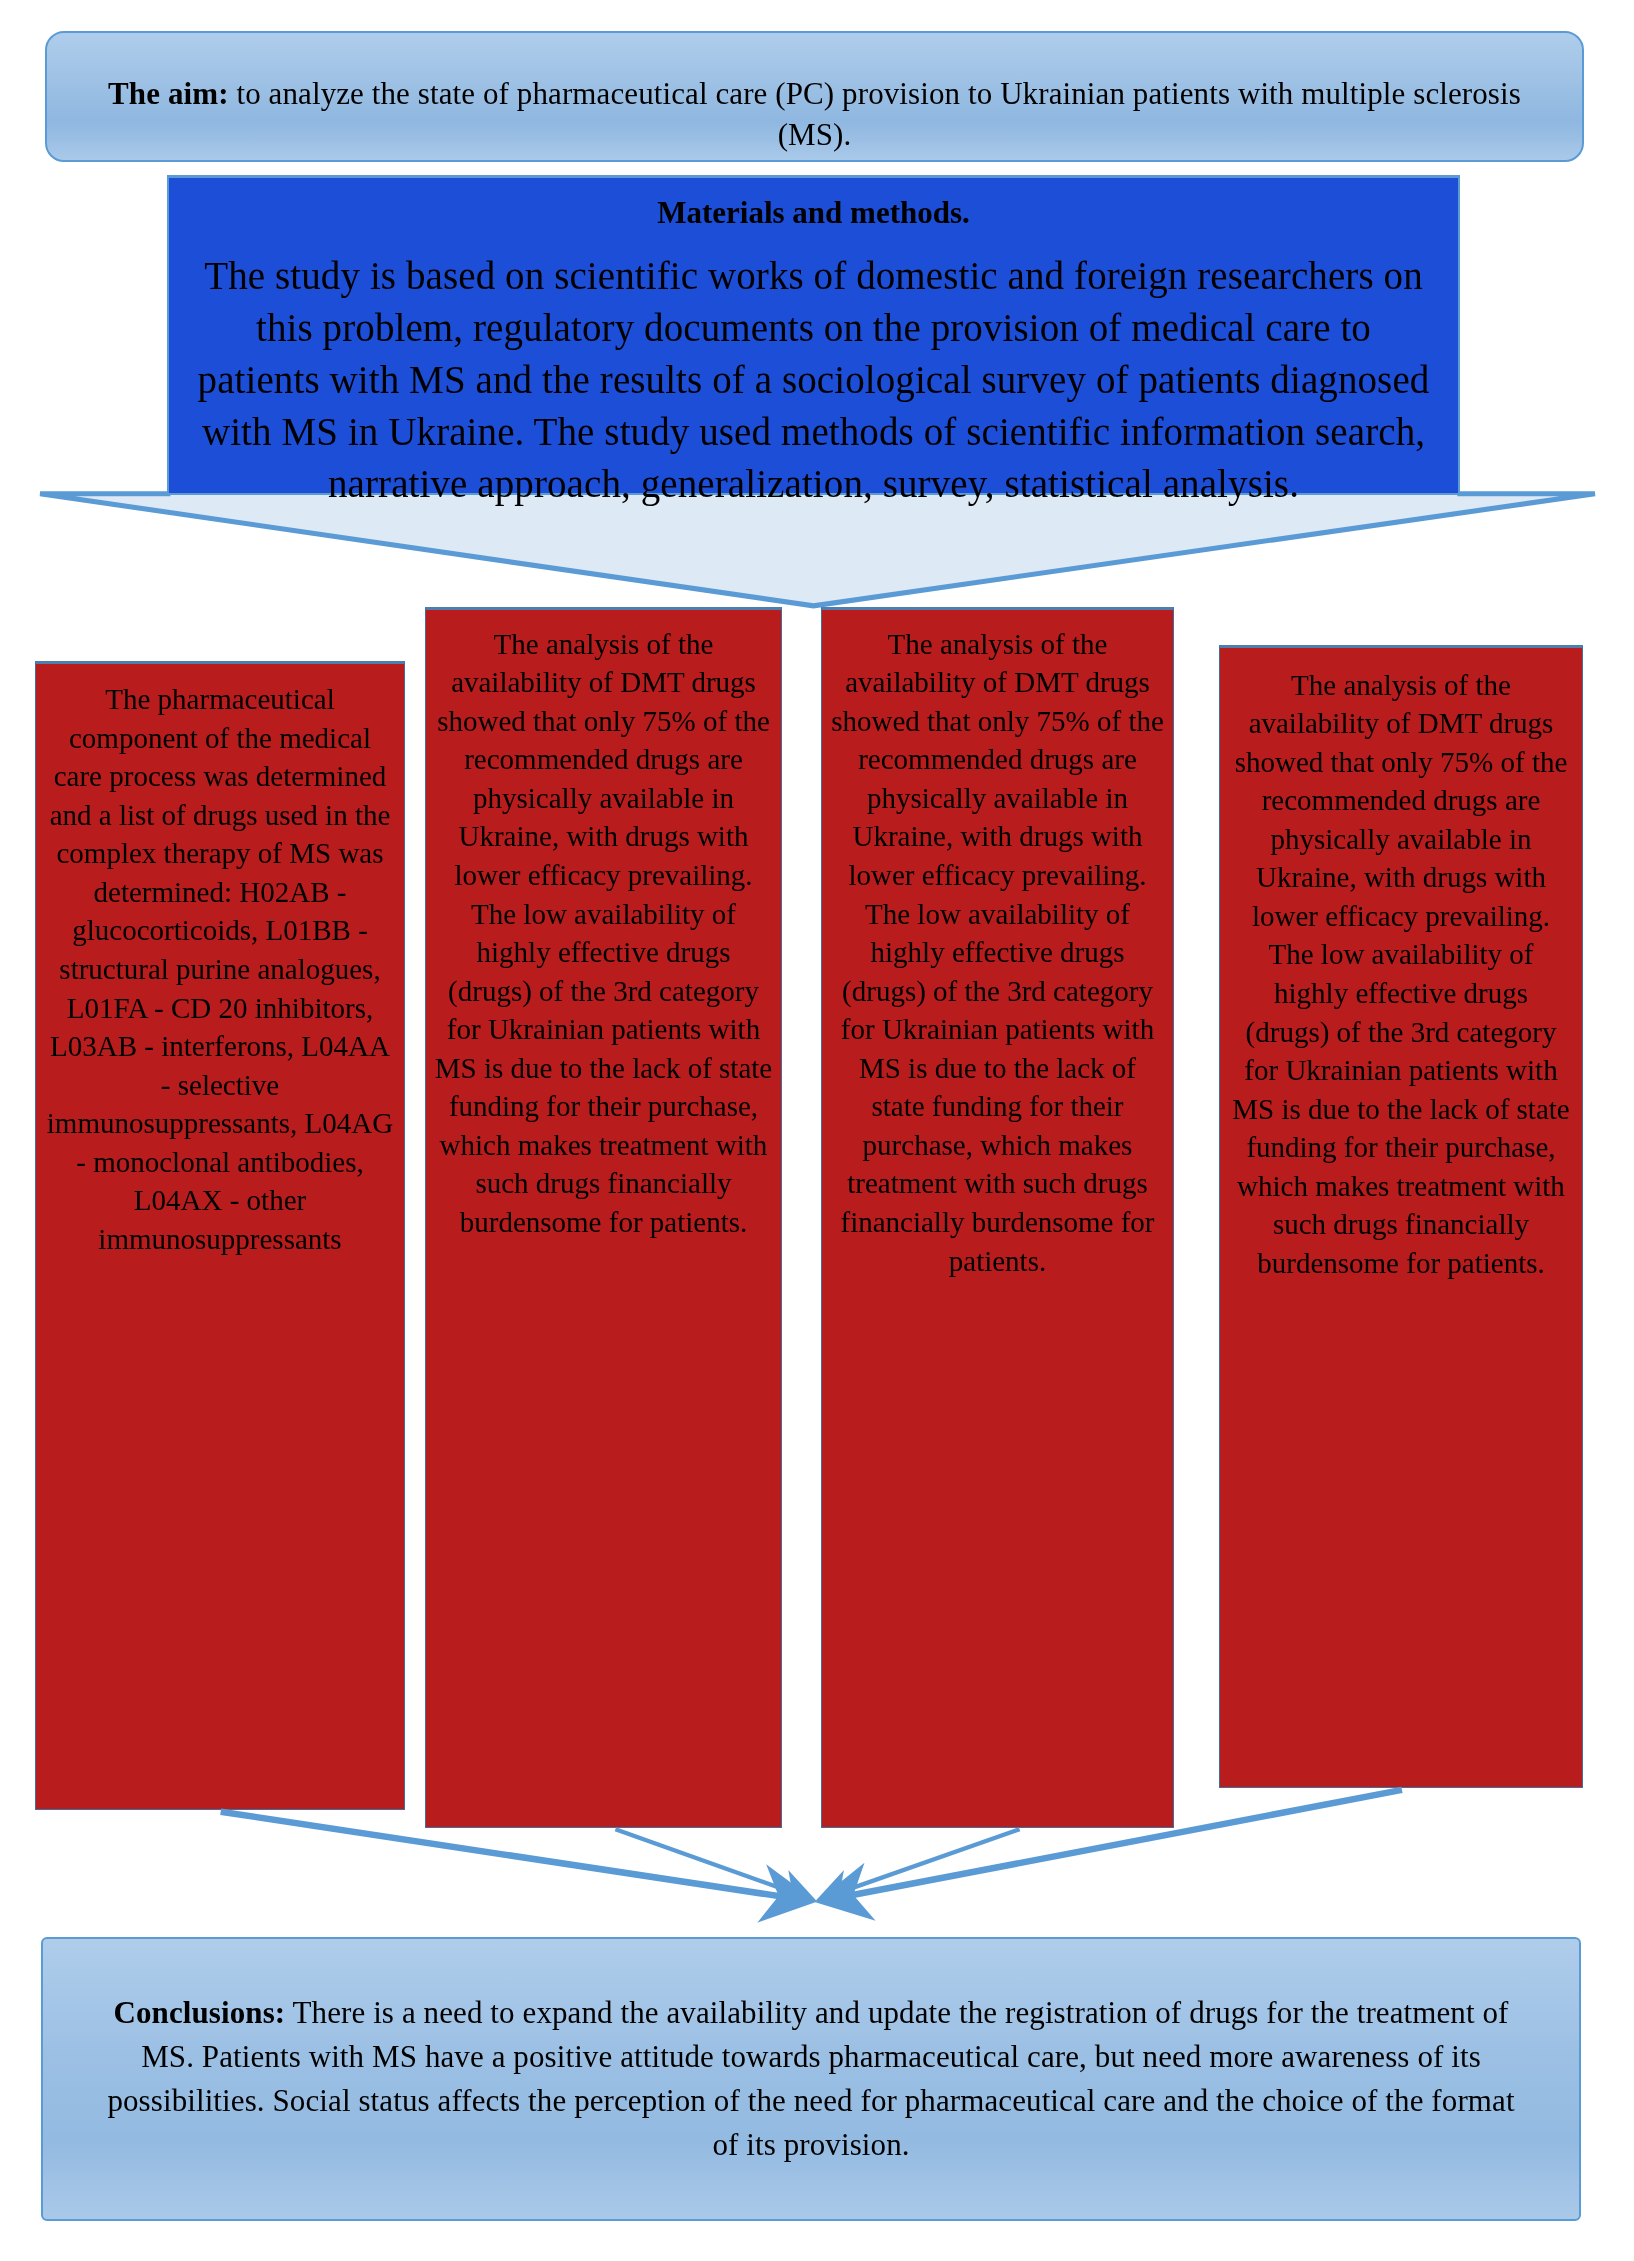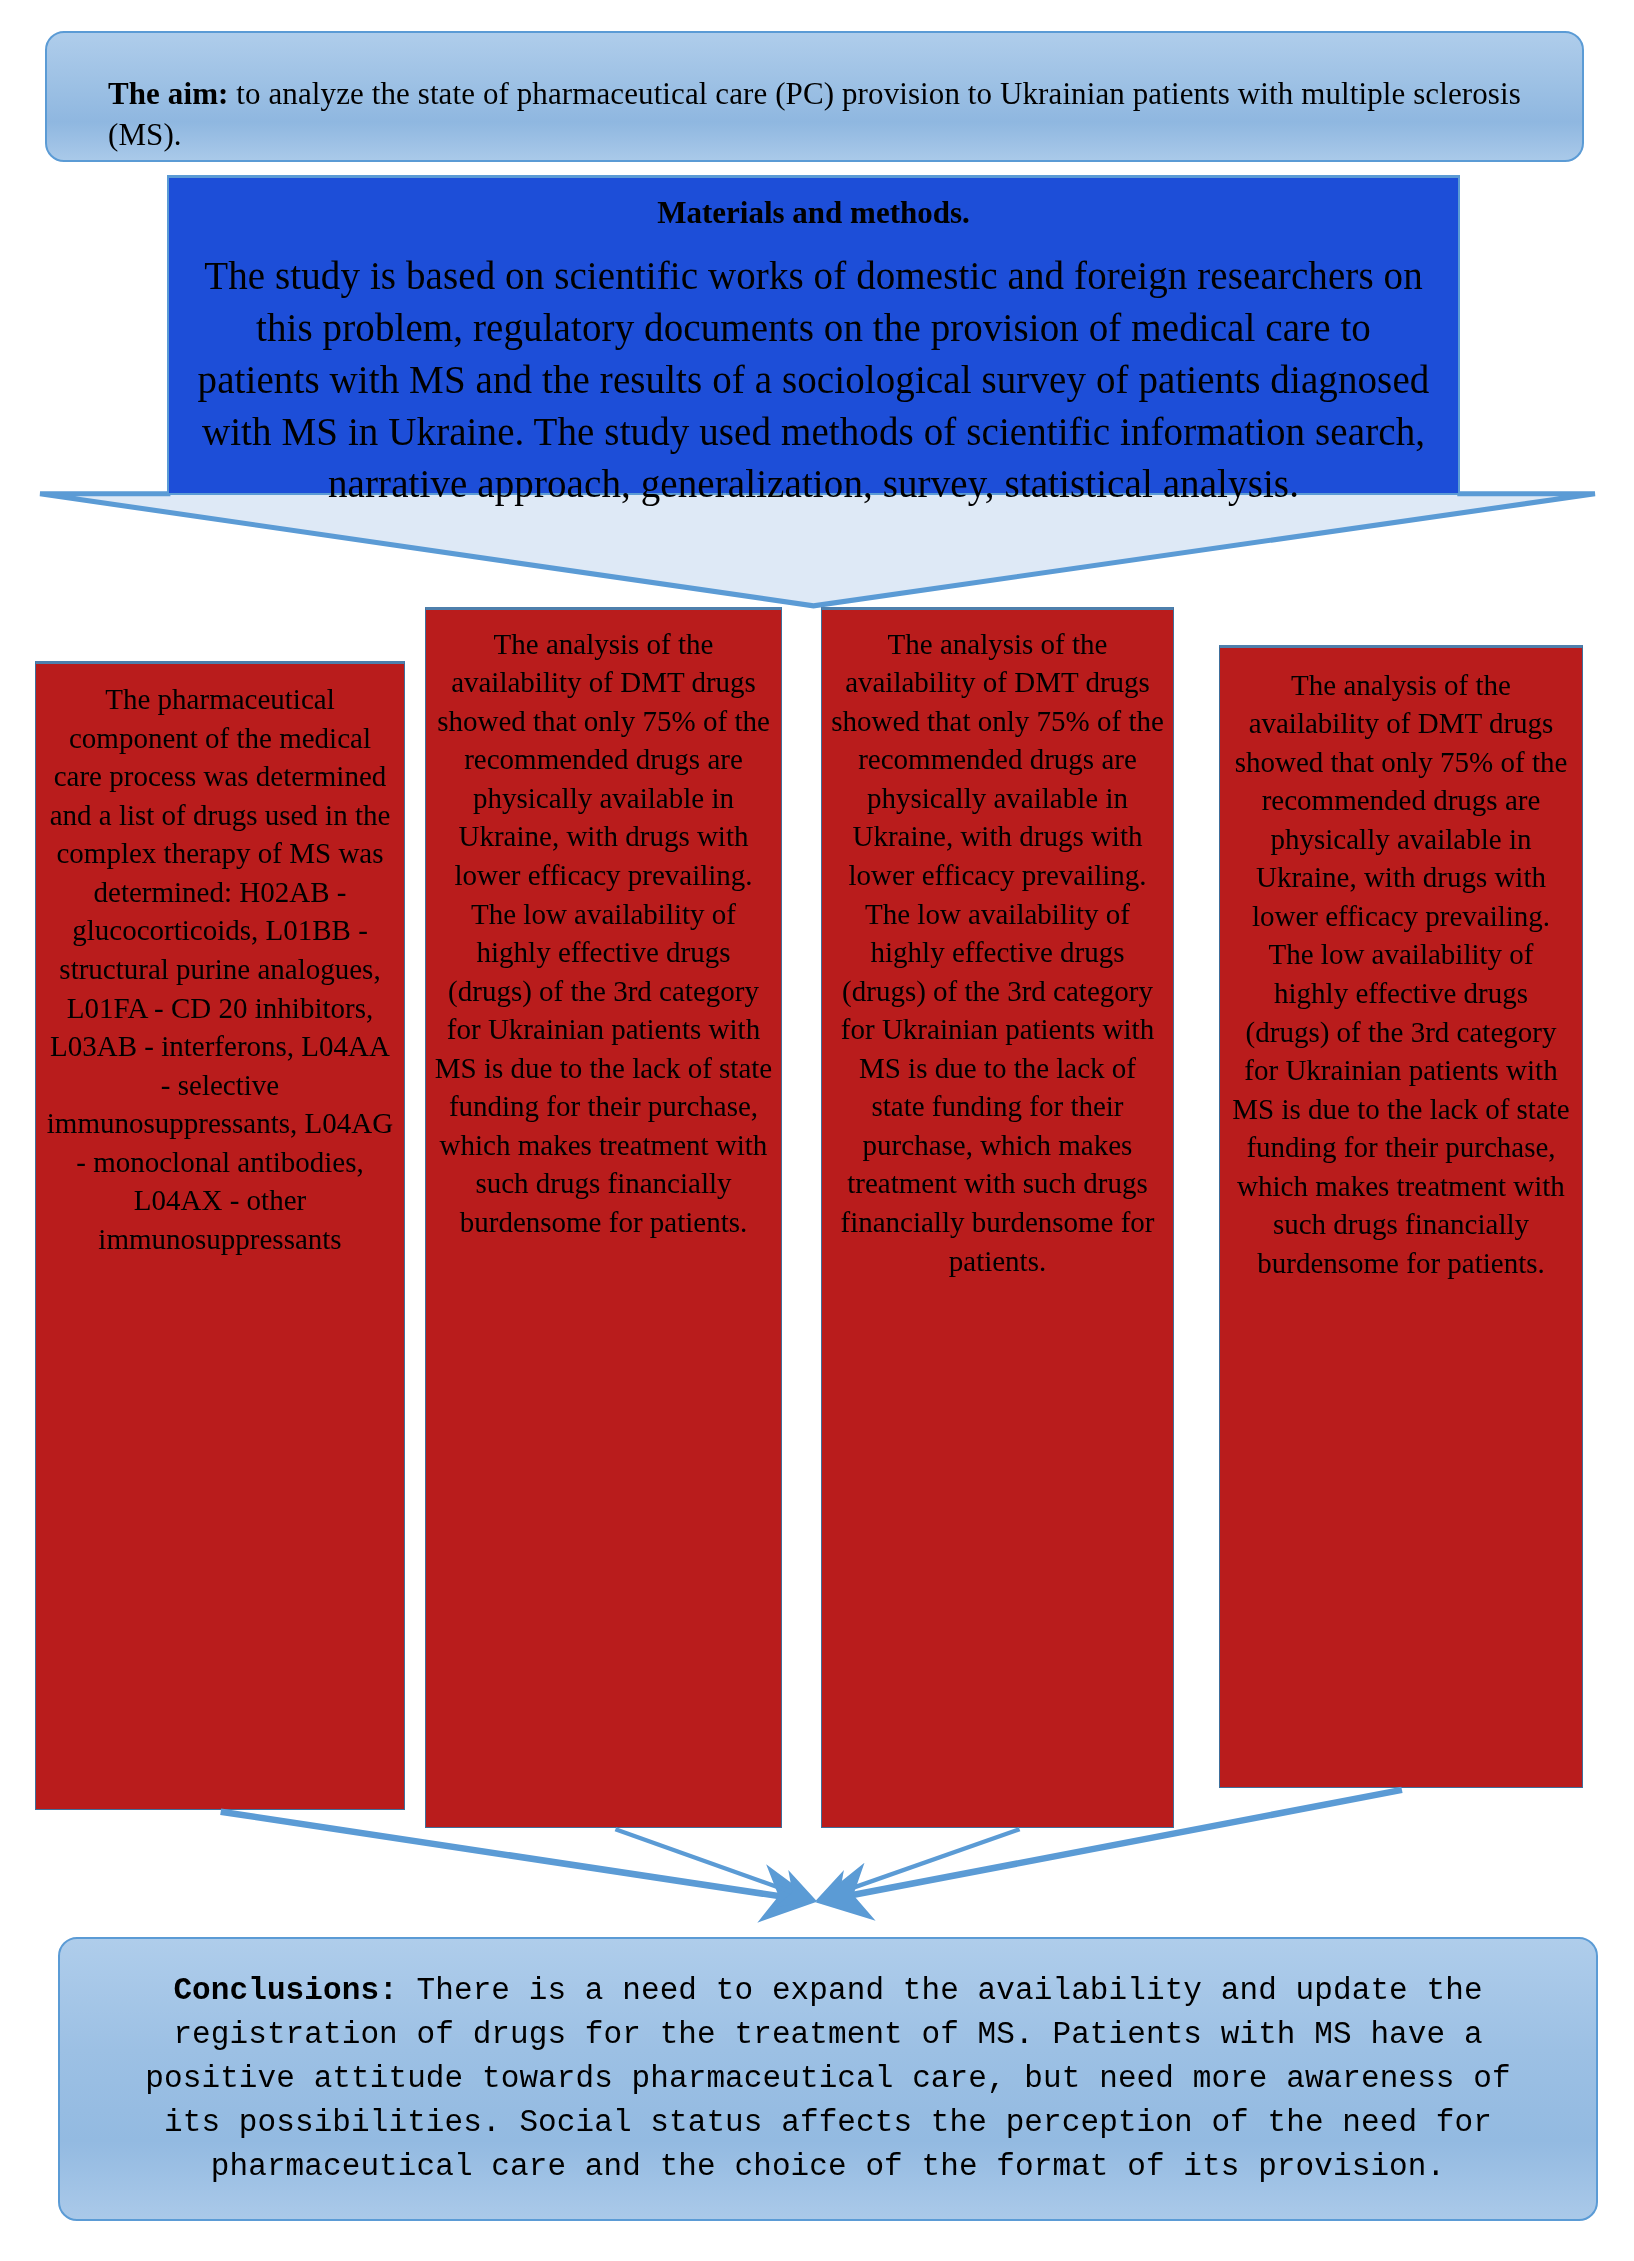--- a/index.html
+++ b/index.html
@@ -33,20 +33,21 @@
     border-radius:19px;
     border:2.2px solid #5B9BD5;
     background:linear-gradient(180deg,#AFCDEB 0%,#9CC0E4 42%,#8FB7E0 70%,#A9C9E9 100%);
     box-sizing:border-box;
     display:flex;
     align-items:center;
     justify-content:center;
   }
   #aim-text{
     width:1413px;
+    text-align:center;
     font-size:31px;
     line-height:1.30;
     letter-spacing:0.1px;
     margin-top:36px;
   }
   #aim-text b{font-weight:bold;}
 
   
   #methods-box{
     position:absolute;
@@ -85,30 +86,29 @@
     padding:7.3px 8.7px 4.4px 8.7px;
   }
   #card-1{ left:35px;  top:661px; width:370px;  height:1149px; padding-top:16px;}
   #card-2{ left:425px; top:607px; width:357px;  height:1221px; padding-top:14.6px;}
   #card-3{ left:821px;top:607px; width:353px;  height:1221px; padding-top:14.6px;}
   #card-4{ left:1219px;top:645px; width:364px;  height:1143px; padding-top:17.5px;}
 
   
   #conclusions-box{
     position:absolute;
-    left:58px; top:1937px;
+    left:41px; top:1937px;
     width:1540px; height:284px;
-    border-radius:19px;
+    border-radius:6px;
     border:2.2px solid #5B9BD5;
     background:linear-gradient(180deg,#AFCDEB 0%,#9CC0E4 40%,#93BAE1 72%,#AAC9E9 100%);
     box-sizing:border-box;
     display:flex;
     align-items:center;
     justify-content:center;
-    font-family:Liberation Mono, monospace;
   }
   #conclusions-text{
     width:1427px;
     text-align:center;
     font-size:31px;
     line-height:1.42;
     letter-spacing:0.1px;
   }
   #conclusions-text b{font-weight:bold;}
 </style>

